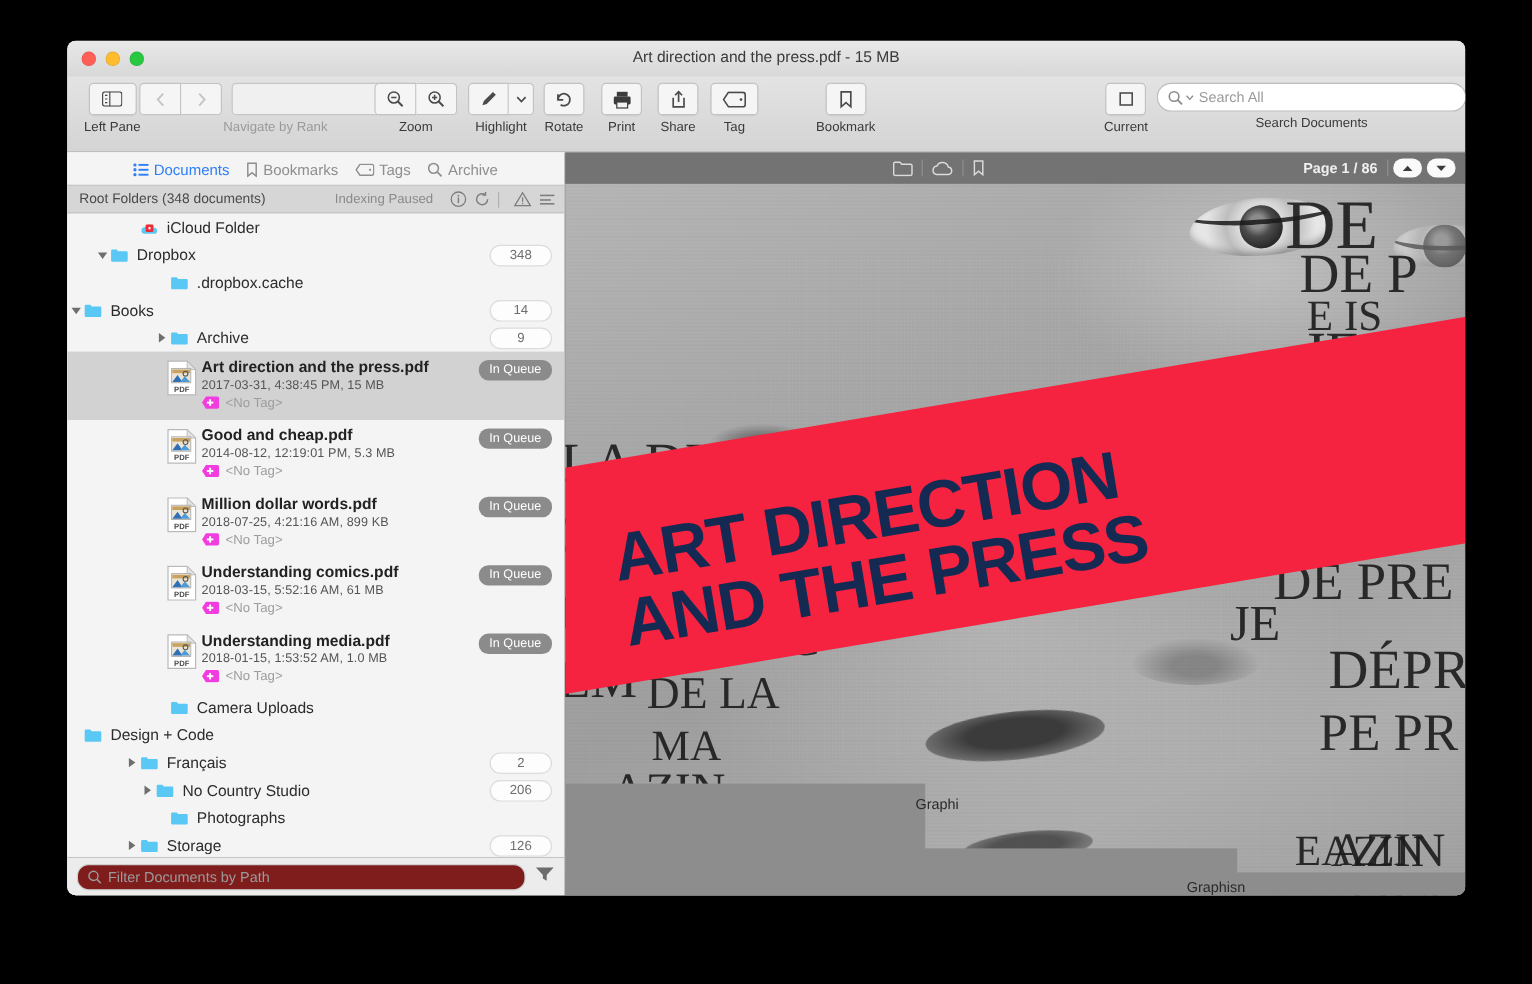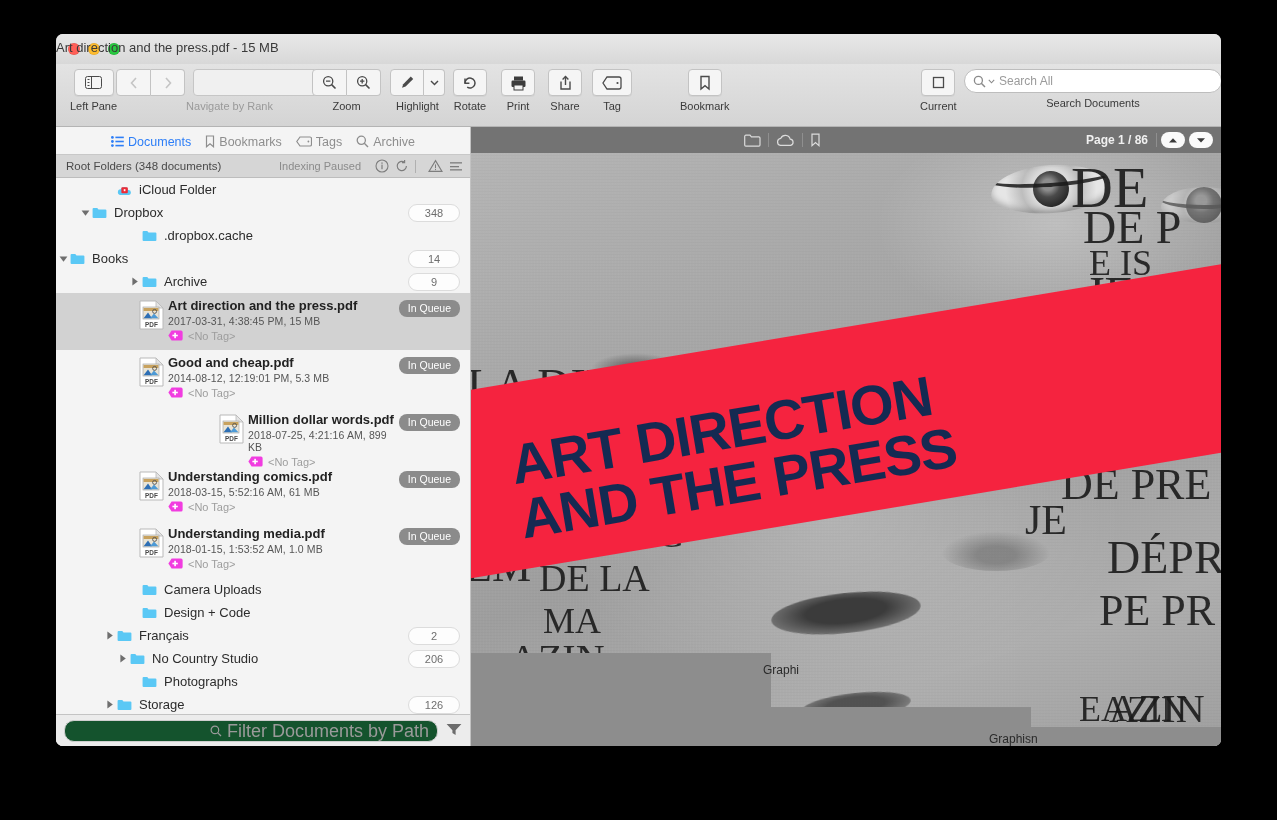--- a/index.html
+++ b/index.html
@@ -29,20 +29,21 @@
     background: linear-gradient(to bottom, #e8e8e8, #d8d8d8);
     border-bottom: 0px solid #c0c0c0;
   }
   .traffic { position: absolute; left: 12px; top: 9px; display: flex; gap: 8px; }
   .tl { width: 12px; height: 12px; border-radius: 50%; }
   .tl.red { background: #ff5f57; box-shadow: inset 0 0 0 0.5px rgba(0,0,0,.12); }
   .tl.yellow { background: #febc2e; box-shadow: inset 0 0 0 0.5px rgba(0,0,0,.12); }
   .tl.green { background: #28c840; box-shadow: inset 0 0 0 0.5px rgba(0,0,0,.12); }
   .window-title {
     position: absolute; left: 0; right: 0; top: 6px;
+    text-align: center;
     font-size: 13px; color: #3a3a3a;
   }
 
   
   .toolbar {
     position: relative;
     height: 62px;
     background: linear-gradient(to bottom, #e3e3e3, #d4d4d4);
     border-bottom: 1px solid #b4b4b4;
   }
@@ -165,23 +166,23 @@
   .filterbar {
     height: 32px;
     background: #ececec;
     border-top: 1px solid #c4c4c4;
     display: flex; align-items: center;
     padding: 0 8px;
     gap: 8px;
   }
   .filterfield {
     flex: 1; height: 20px;
-    background: #14532d; border: 1px solid #cfcfcf; border-radius: 10px;
+    background: #7f1d1d; border: 1px solid #cfcfcf; border-radius: 10px;
     display: flex; align-items: center; padding: 0 8px;
-    font-size: 18px; color: #9a9a9a; justify-content: flex-end;
+    font-size: 12px; color: #9a9a9a;
   }
   .filterfield .ph { margin-left: 5px; }
 
   
   .pdfpane { flex: 1; position: relative; background: #7a7a7a; overflow: hidden; }
   .pdf-bar {
     height: 26px; background: #737373;
     display: flex; align-items: center;
     padding: 0 8px;
     color: #e8e8e8; font-size: 12px;
@@ -660,21 +661,21 @@
                         <path d="M3.6 0.4 H13 A1.6 1.6 0 0 1 14.6 2 V9 A1.6 1.6 0 0 1 13 10.6 H3.6 L0.4 5.5 Z" fill="#f13ce0"></path>
                         <rect x="4.4" y="4.7" width="5.4" height="1.6" fill="#fff"></rect>
                         <rect x="6.3" y="2.8" width="1.6" height="5.4" fill="#fff"></rect>
                       </svg>
                     </span>
                     <span class="tagtext">&lt;No Tag&gt;</span>
                   </div>
                 </div>
                 <div class="queue">In Queue</div>
               </div>
-              <div class="docrow" style="padding-left: 116px; margin-left: 42px;">
+              <div class="docrow" style="padding-left: 78px;">
                 <div class="doc-ico">
                   <svg width="25" height="30" viewBox="0 0 25 30">
                     <path d="M1 1 H17 L24 8 V29 H1 Z" fill="#ffffff" stroke="#b9b9b9" stroke-width="1"></path>
                     <path d="M17 1 L24 8 H17 Z" fill="#e4e4e4" stroke="#b9b9b9" stroke-width="0.8"></path>
                     <rect x="4" y="7" width="16" height="12" fill="#e9e4d6" stroke="#a9a9a9" stroke-width="0.7"></rect>
                     <rect x="4.6" y="8" width="14.8" height="3" fill="#c8a25e"></rect>
                     <polygon points="4.6,18.3 9,12.4 13,18.3" fill="#2e6fb5"></polygon>
                     <polygon points="11,18.3 15,13.6 19.4,18.3" fill="#4d9ad6"></polygon>
                     <circle cx="15.6" cy="11.4" r="2" fill="none" stroke="#555" stroke-width="0.9"></circle>
                     <text x="12.5" y="26.6" font-family="Liberation Sans, sans-serif" font-size="6.4" font-weight="bold" fill="#4a4a4a" text-anchor="middle">PDF</text>
@@ -758,21 +759,21 @@
           <div id="tree-bottom">
               <div class="row" style="padding-left: 72px;">
                 <span class="disc"></span>
                 <span style="display: flex; align-items: center;">
                   <svg class="ficon" viewBox="0 0 16 13">
                     <path d="M0.5 2.2 A1.1 1.1 0 0 1 1.6 1.1 H5.6 L6.9 2.6 H14.4 A1.1 1.1 0 0 1 15.5 3.7 V10.9 A1.1 1.1 0 0 1 14.4 12 H1.6 A1.1 1.1 0 0 1 0.5 10.9 Z" fill="#5ac8f5"></path>
                   </svg>
                 </span>
                 <span class="fname">Camera Uploads</span>
               </div>
-              <div class="row" style="padding-left: 72px;">
+              <div class="row" style="">
                 <span class="disc"></span>
                 <span style="display: flex; align-items: center;">
                   <svg class="ficon" viewBox="0 0 16 13">
                     <path d="M0.5 2.2 A1.1 1.1 0 0 1 1.6 1.1 H5.6 L6.9 2.6 H14.4 A1.1 1.1 0 0 1 15.5 3.7 V10.9 A1.1 1.1 0 0 1 14.4 12 H1.6 A1.1 1.1 0 0 1 0.5 10.9 Z" fill="#5ac8f5"></path>
                   </svg>
                 </span>
                 <span class="fname">Design + Code</span>
               </div>
               <div class="row" style="padding-left: 47px;">
                 <span class="disc">

